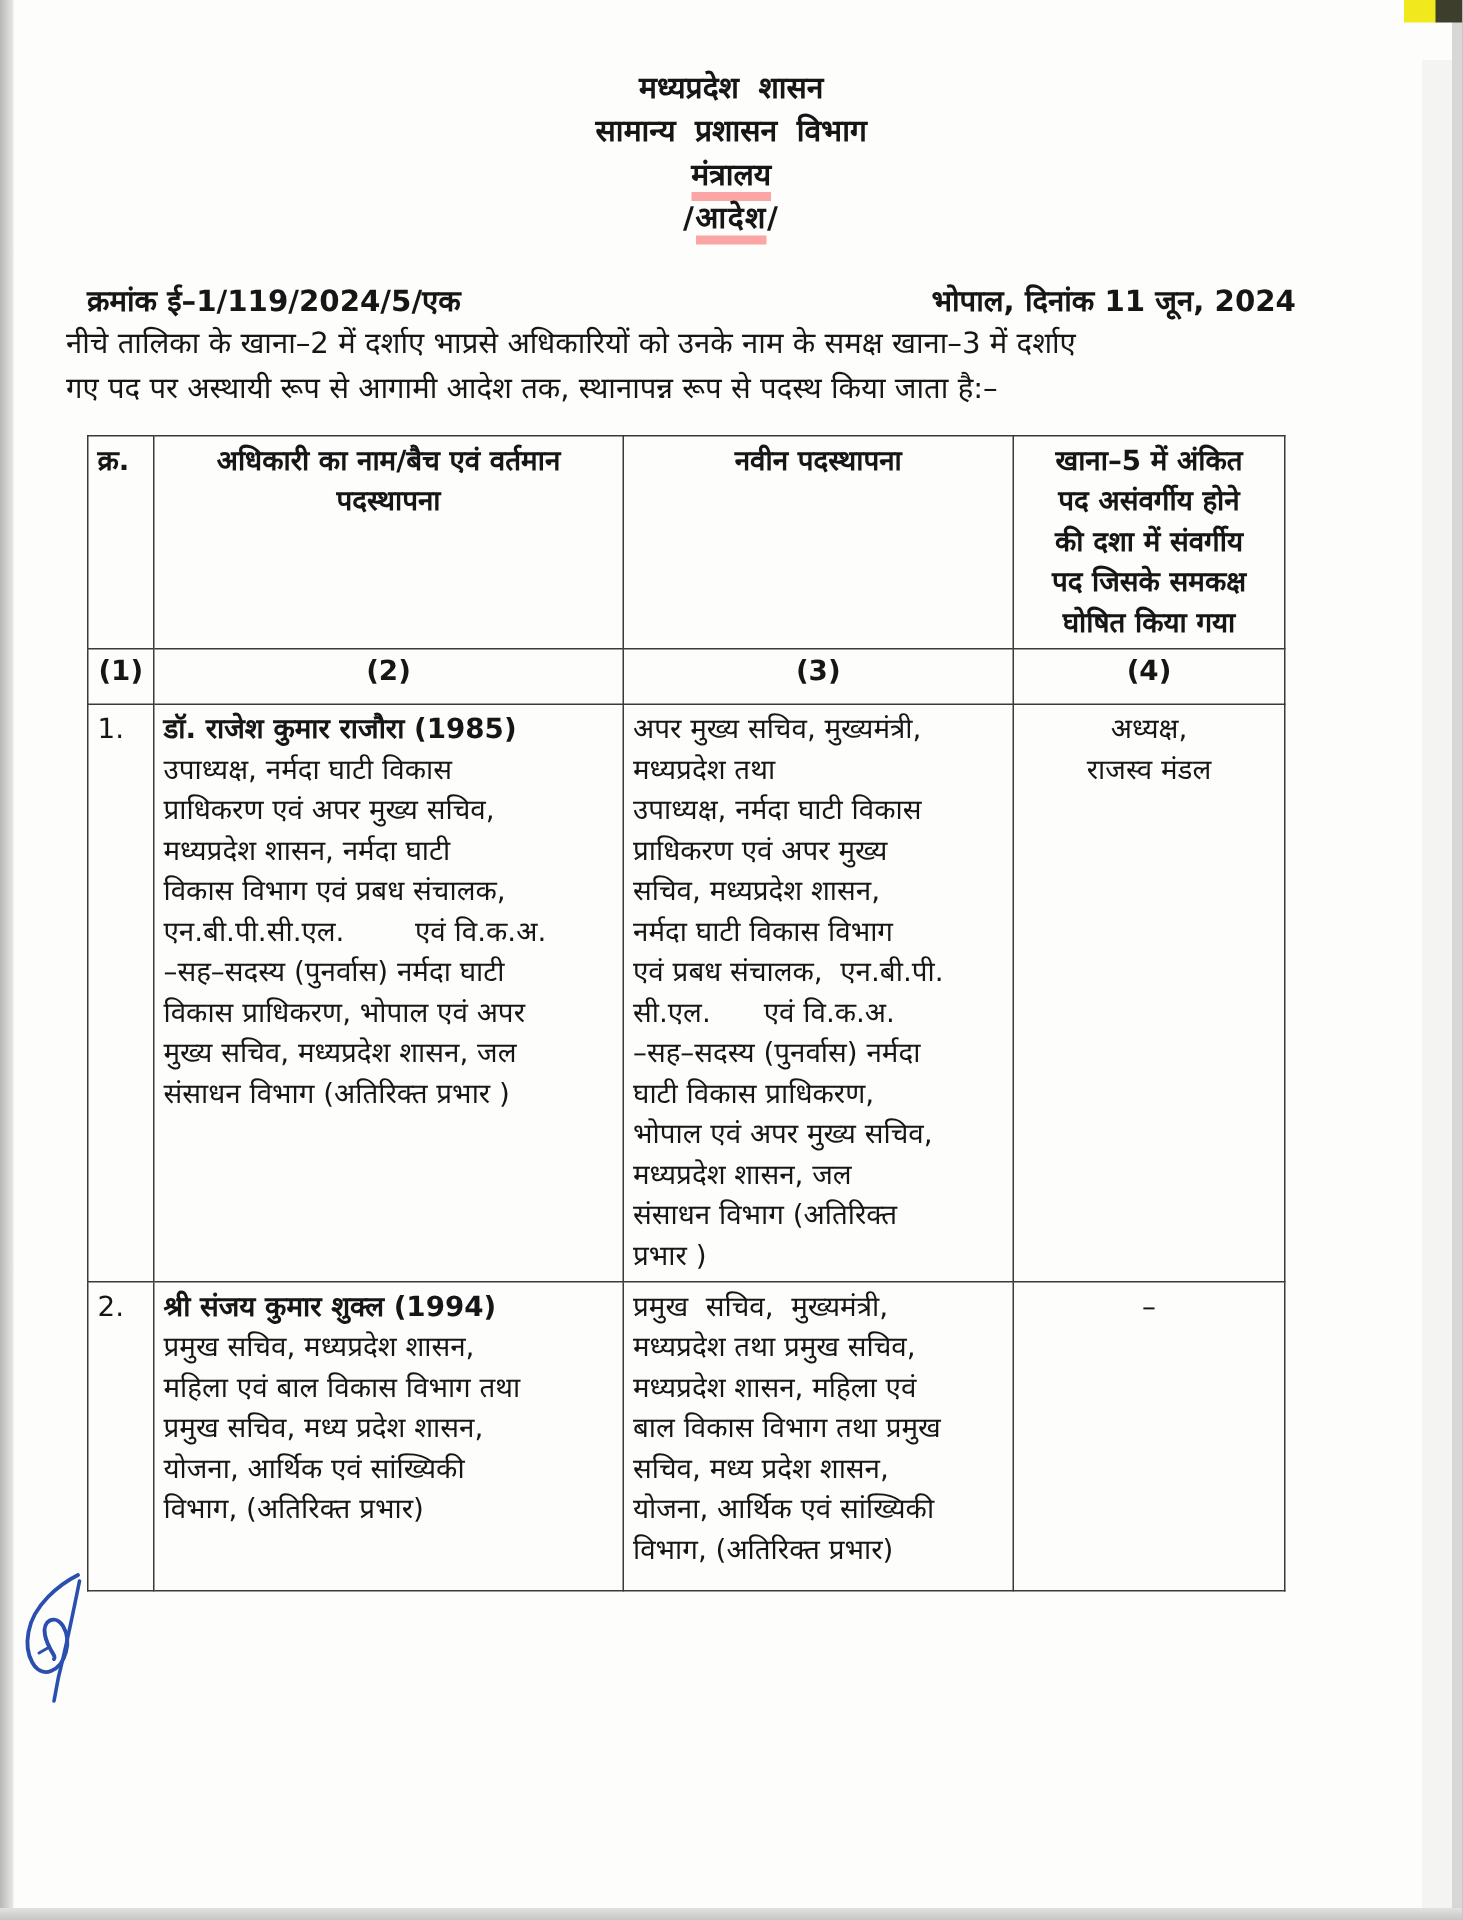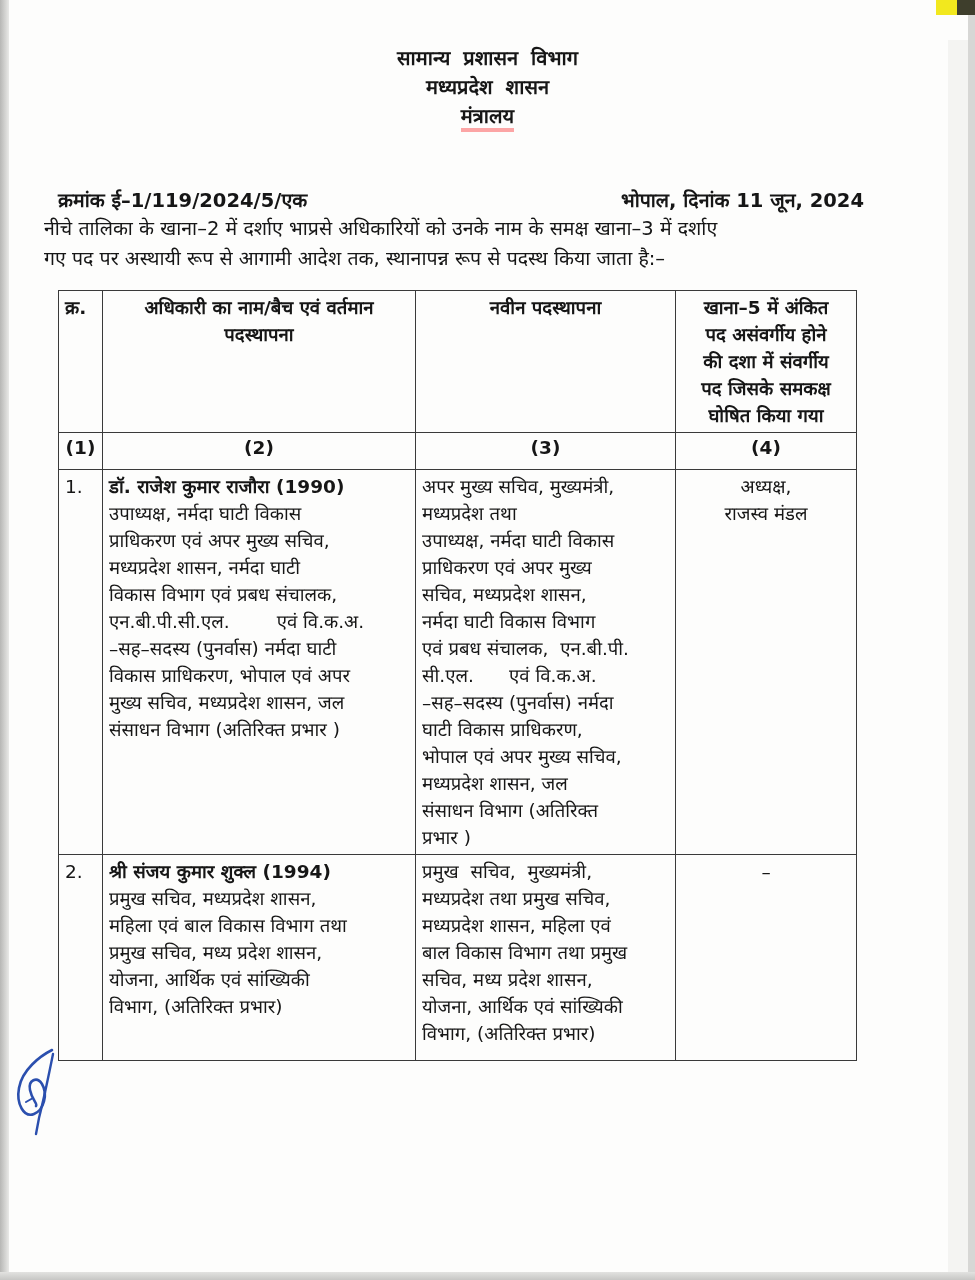--- a/index.html
+++ b/index.html
@@ -15,21 +15,21 @@
   .edge-right{position:absolute;right:0;top:0;width:7px;height:100%;background:#d7d7d5;}
   .edge-right-soft{position:absolute;right:7px;top:40px;width:20px;height:1240px;background:#f4f4f2;}
   .edge-bottom{position:absolute;left:0;bottom:0;width:100%;height:8px;
     background:linear-gradient(to bottom,#e2e2e0,#c6c6c4);}
   
   .tab-yellow{position:absolute;top:0;width:22px;height:15px;}
   .tab-dark{position:absolute;top:0;width:18px;height:15px;}
   
   .doc-header{position:absolute;left:0;top:44px;width:100%;text-align:center;
     font-weight:bold;font-size:20px;line-height:29px;word-spacing:6px;}
-  .underlined{border-bottom:4px solid #fca5a5;padding-bottom:0px;}
+  .underlined{border-bottom:6px solid #fca5a5;padding-bottom:0px;}
   .order-line{letter-spacing:1px;}
   
   .ref-row{position:absolute;left:58px;top:186px;width:806px;display:flex;
     justify-content:space-between;font-weight:bold;font-size:19.5px;}
   
   .intro{position:absolute;left:44px;top:214px;width:818px;font-size:19.5px;
     line-height:30px;white-space:pre-line;}
   
   table.order-table{position:absolute;left:58px;top:290px;width:798px;
     border-collapse:collapse;table-layout:fixed;}
@@ -60,23 +60,24 @@
 
   <div class="edge-left"></div>
   <div class="edge-right-soft"></div>
   <div class="edge-right"></div>
   <div class="edge-bottom"></div>
 
   <div class="tab-yellow" style="left:936px;background:#f2e81e;"></div>
   <div class="tab-dark" style="left:957px;background:#3e3e2c;"></div>
 
   <div class="doc-header">
+    <div>मध्यप्रदेश शासन</div>
     <div>सामान्य प्रशासन विभाग</div>
-    <div>मध्यप्रदेश शासन</div>
     <div><span class="underlined">मंत्रालय</span></div>
+    <div class="order-line"><span>/</span><span class="underlined">आदेश</span><span>/</span></div>
   </div>
 
   <div class="ref-row">
     <span>क्रमांक ई–1/119/2024/5/एक</span>
     <span>भोपाल, दिनांक 11 जून, 2024</span>
   </div>
 
   <div class="intro">नीचे तालिका के खाना–2 में दर्शाए भाप्रसे अधिकारियों को उनके नाम के समक्ष खाना–3 में दर्शाए
 गए पद पर अस्थायी रूप से आगामी आदेश तक, स्थानापन्न रूप से पदस्थ किया जाता है:–</div>
 
@@ -101,21 +102,21 @@
     </tr>
     <tr class="num-row">
       <td>(1)</td>
       <td>(2)</td>
       <td>(3)</td>
       <td>(4)</td>
     </tr>
     <tr class="h-row1">
       <td class="cell-sno">1.</td>
       <td>
-        <div class="cell-name">डॉ. राजेश कुमार राजौरा (1990)</div>
+        <div class="cell-name">डॉ. राजेश कुमार राजौरा (1985)</div>
         <div class="cell-text">उपाध्यक्ष, नर्मदा घाटी विकास
 प्राधिकरण एवं अपर मुख्य सचिव,
 मध्यप्रदेश शासन, नर्मदा घाटी
 विकास विभाग एवं प्रबध संचालक,
 एन.बी.पी.सी.एल.        एवं वि.क.अ.
 –सह–सदस्य (पुनर्वास) नर्मदा घाटी
 विकास प्राधिकरण, भोपाल एवं अपर
 मुख्य सचिव, मध्यप्रदेश शासन, जल
 संसाधन विभाग (अतिरिक्त प्रभार )</div>
       </td>

